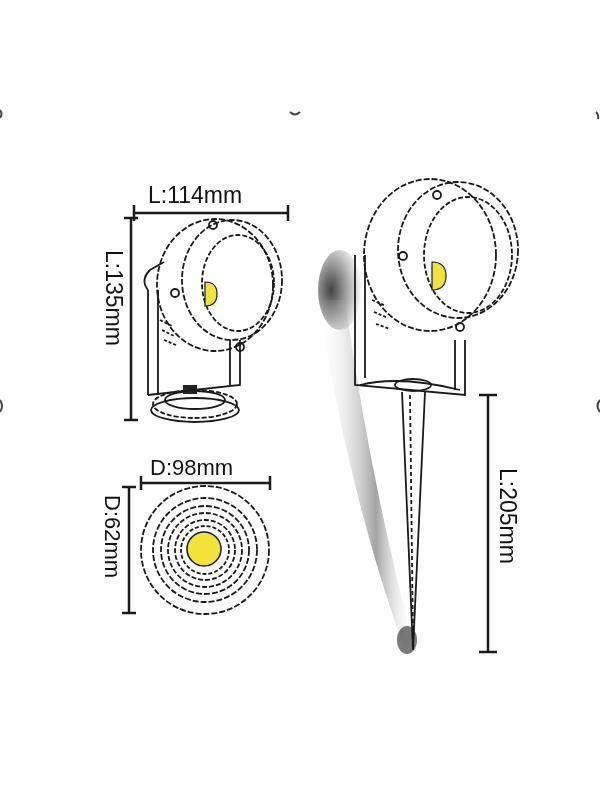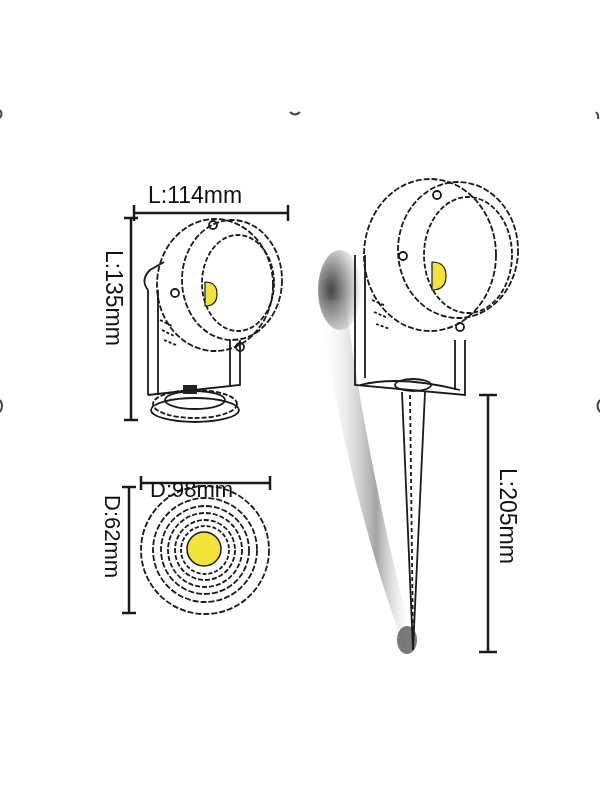--- a/index.html
+++ b/index.html
@@ -110,17 +110,17 @@
         <line x1="488" y1="395" x2="488" y2="652" stroke-width="2.5"></line>
         <line x1="479" y1="395" x2="497" y2="395" stroke-width="2.5"></line>
         <line x1="479" y1="652" x2="497" y2="652" stroke-width="2.5"></line>
       </g>
     </g>
   </svg>
 
   <div class="label" style="left:148px; top:182px; font-size:23px;">L:114mm</div>
   <div class="label vert" style="left:127px; top:250px; font-size:23px;">L:135mm</div>
 
-  <div class="label" style="left:150px; top:455px; font-size:22px;margin-top:22px;">D:98mm</div>
+  <div class="label" style="left:150px; top:455px; font-size:22px;">D:98mm</div>
   <div class="label vert" style="left:125px; top:495px; font-size:22px;">D:62mm</div>
 
   <div class="label vert" style="left:521px; top:468px; font-size:23px;">L:205mm</div>
 </div>
 
 </body></html>

